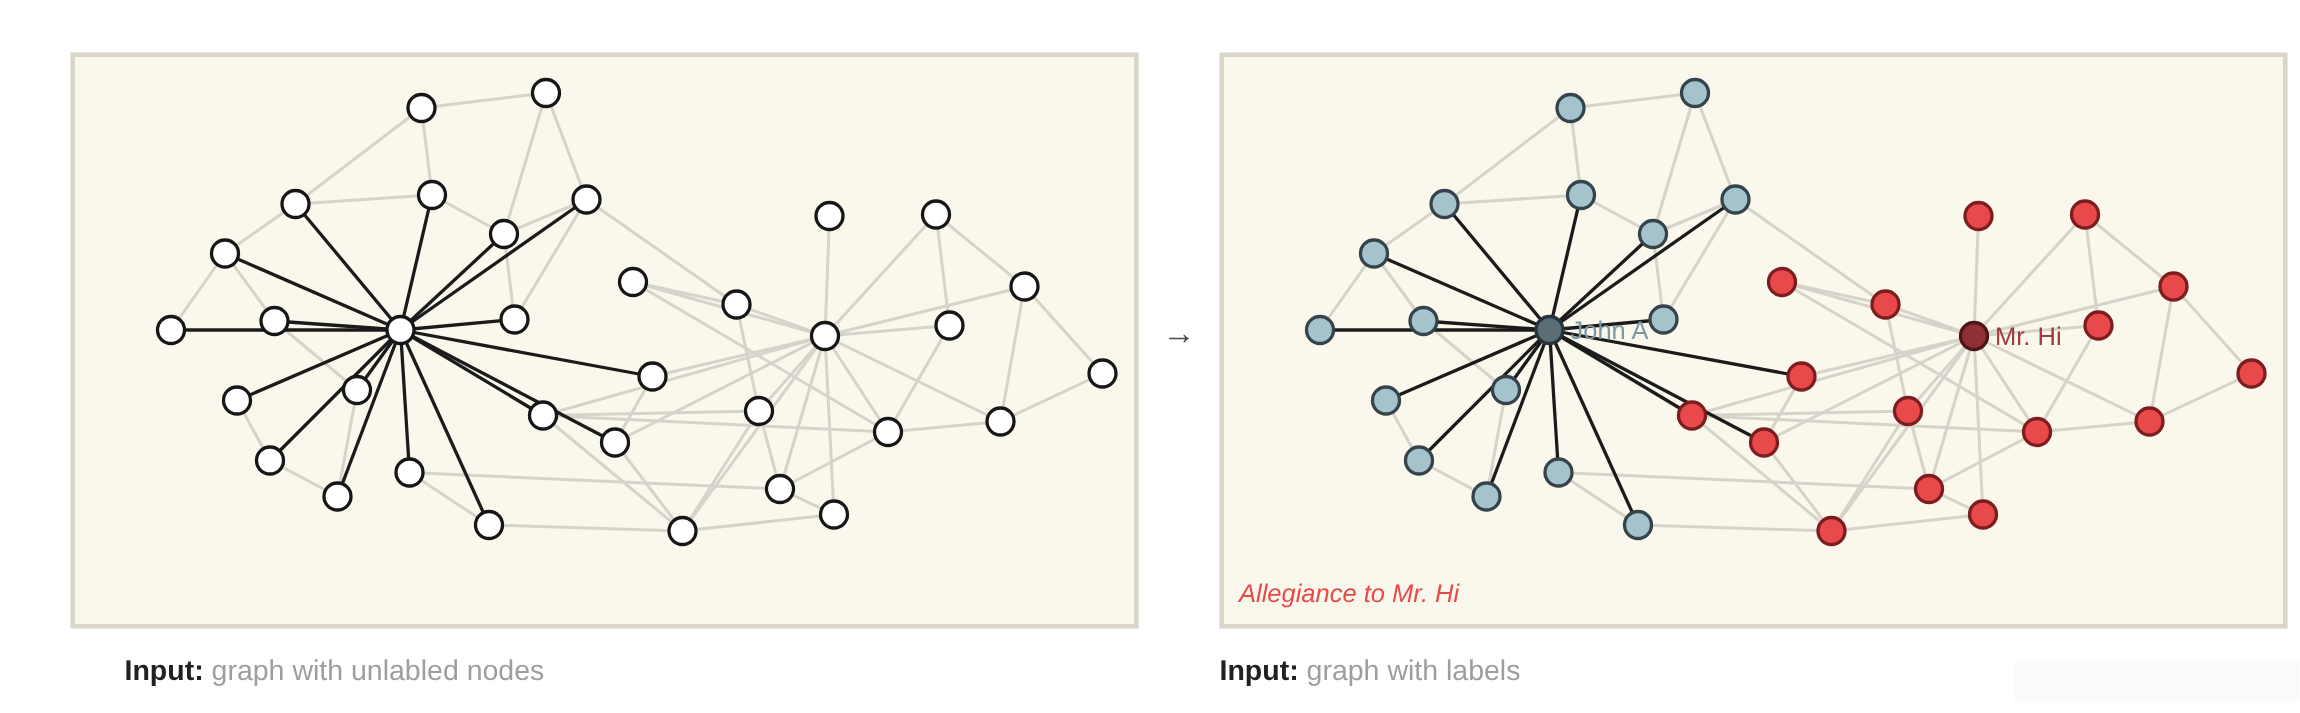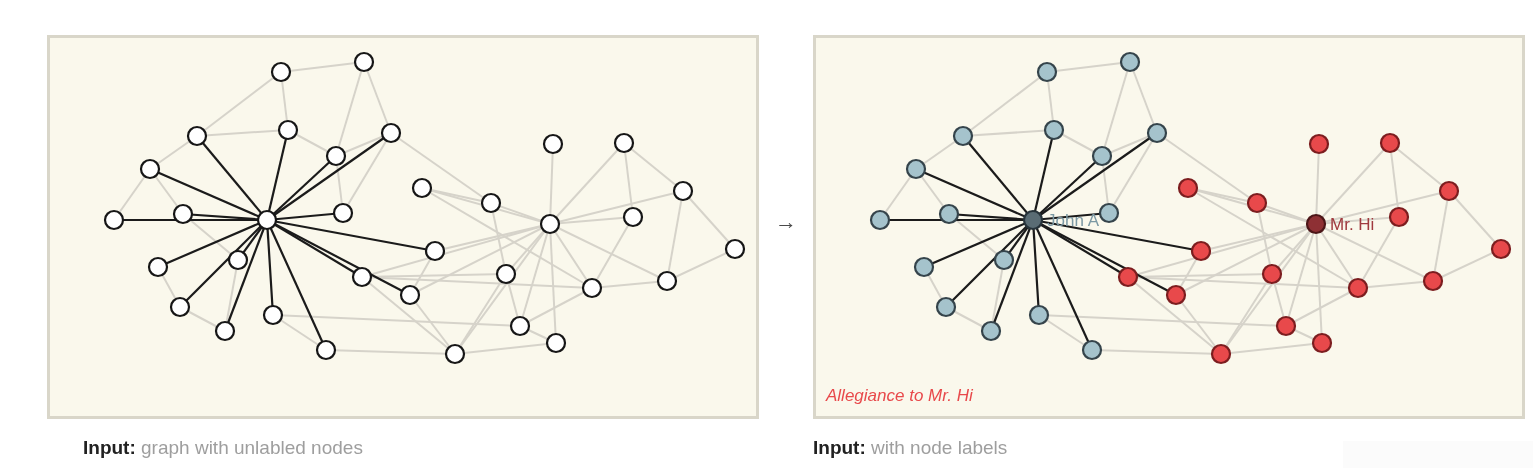--- a/index.html
+++ b/index.html
@@ -261,17 +261,17 @@
     </div>
   </div>
 
   <div class="caption" id="caption-input">
     <span class="cap-label">Input:</span>
     <span class="cap-text">graph with unlabled nodes</span>
   </div>
 
   <div class="caption" id="caption-output">
     <span class="cap-label">Input:</span>
-    <span class="cap-text">with node labels</span>
+    <span class="cap-text">graph with labels</span>
   </div>
 
   <div class="artifact"></div>
 </div>
 
 </body></html>

